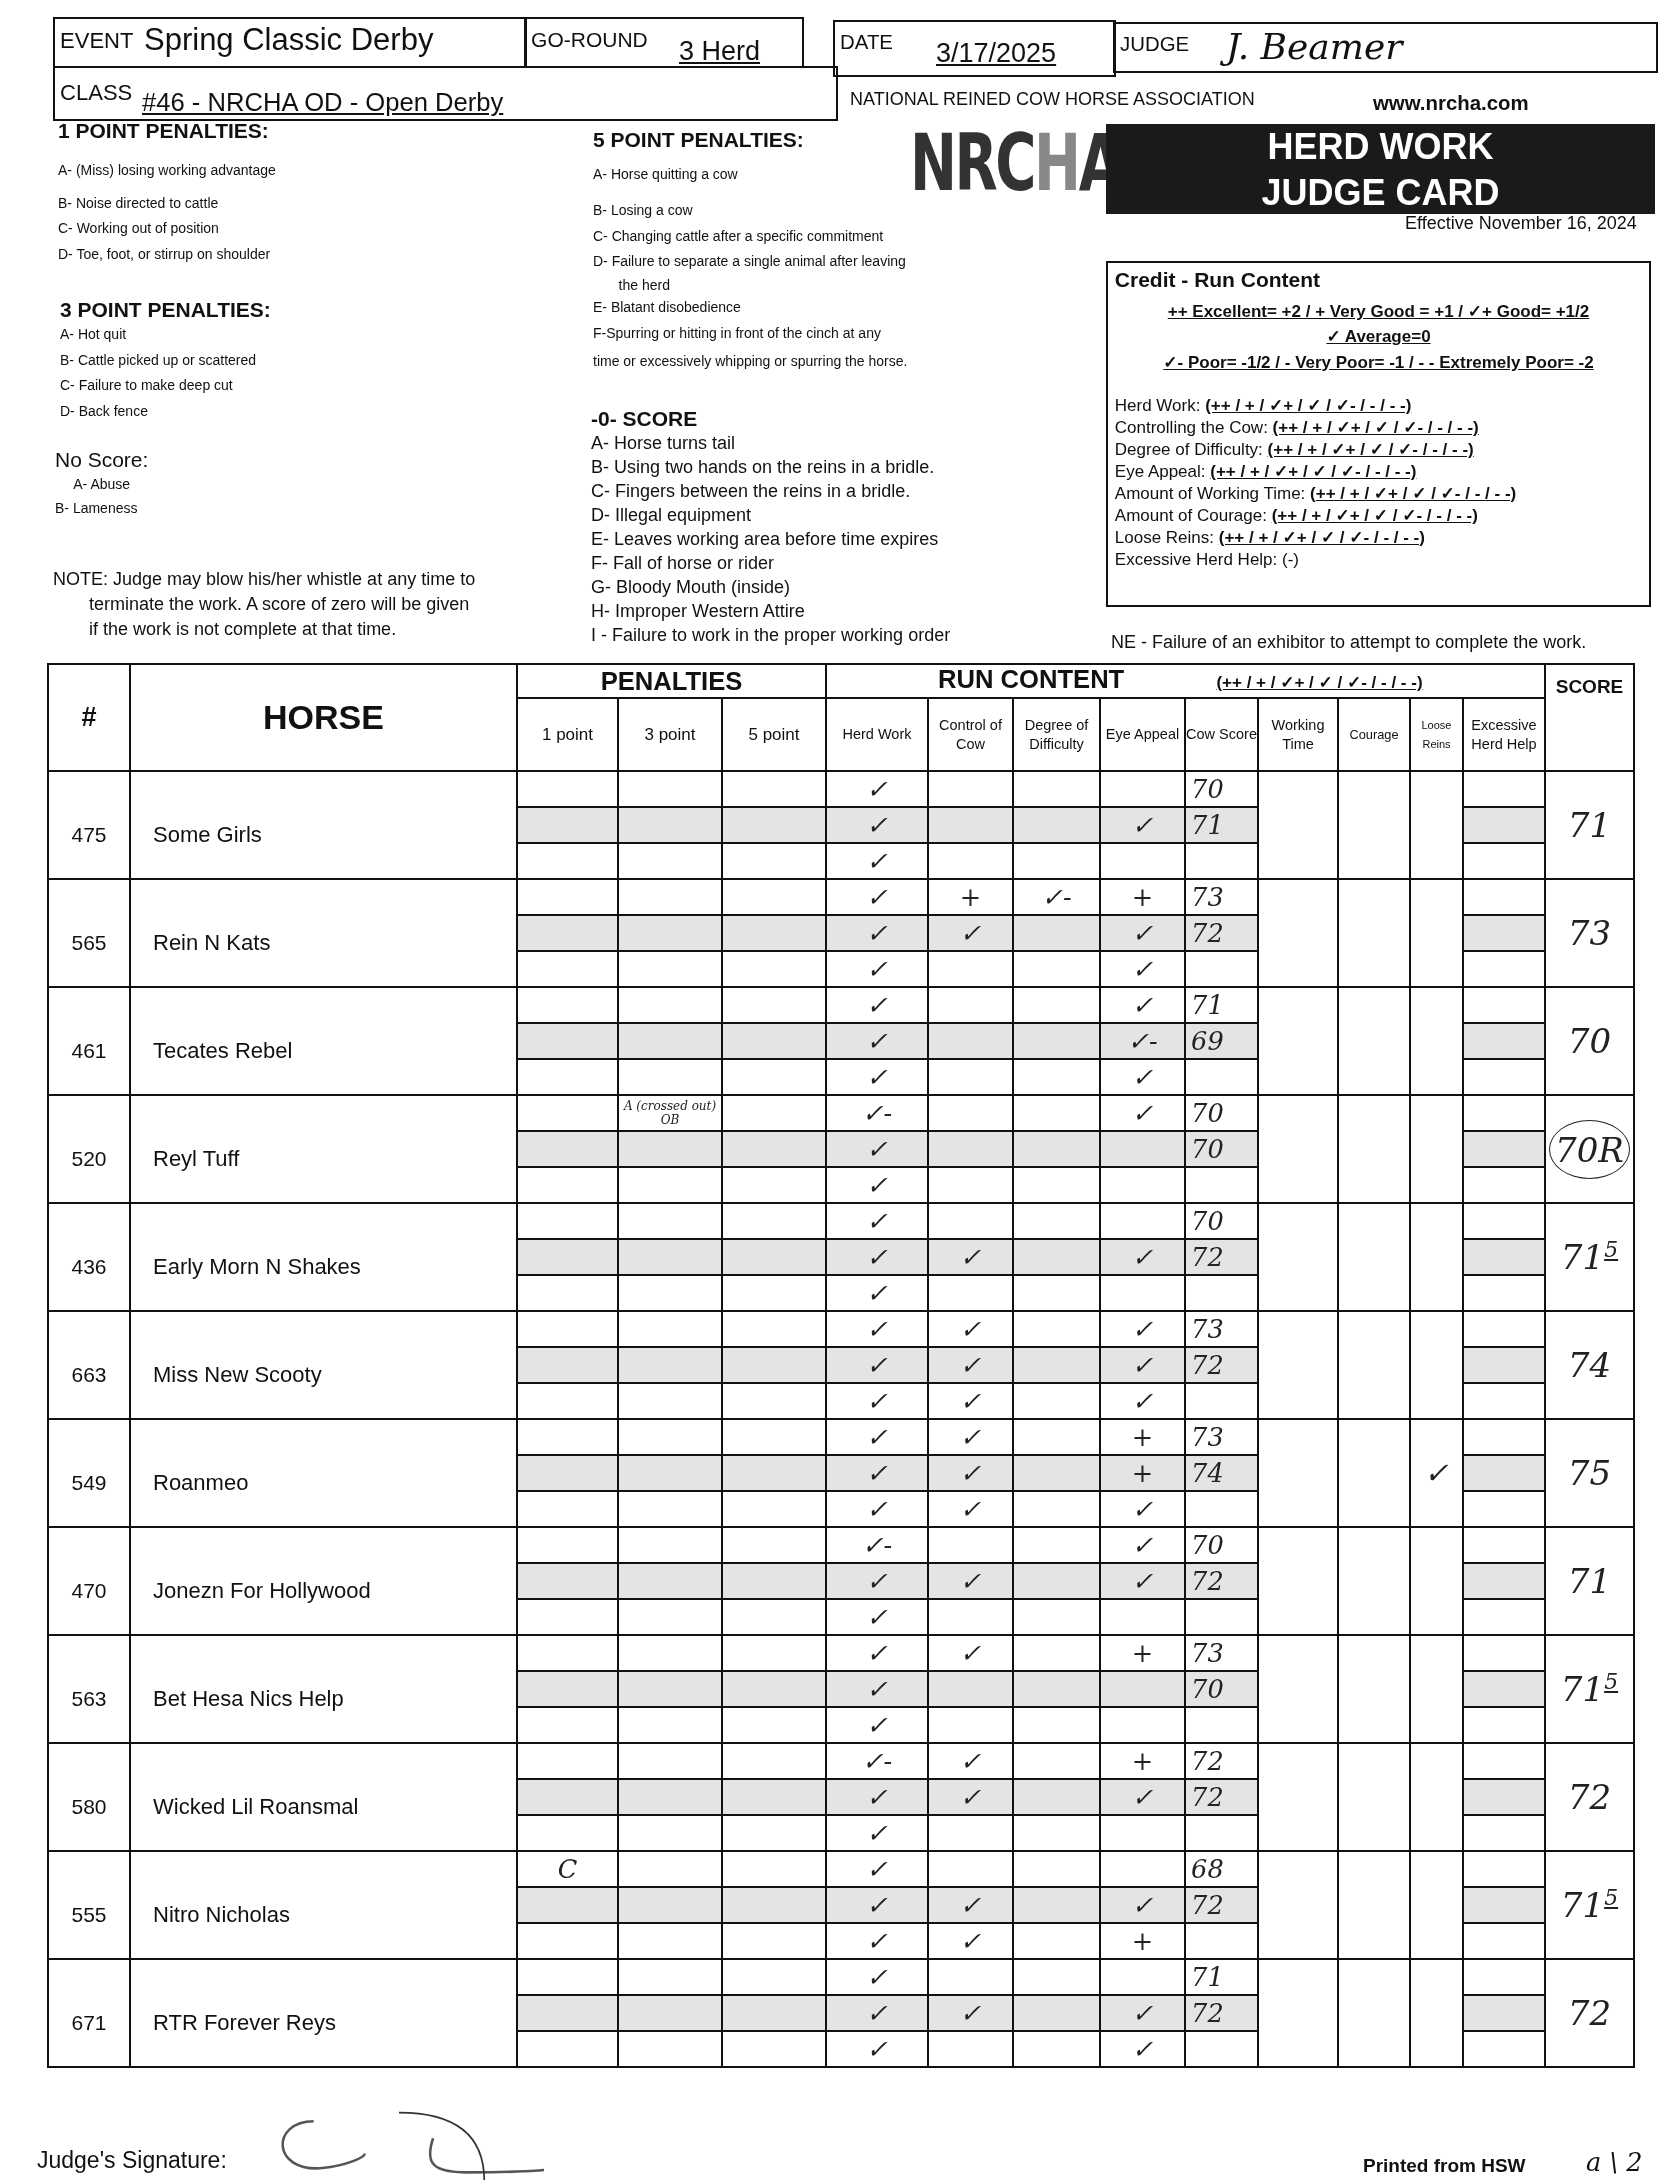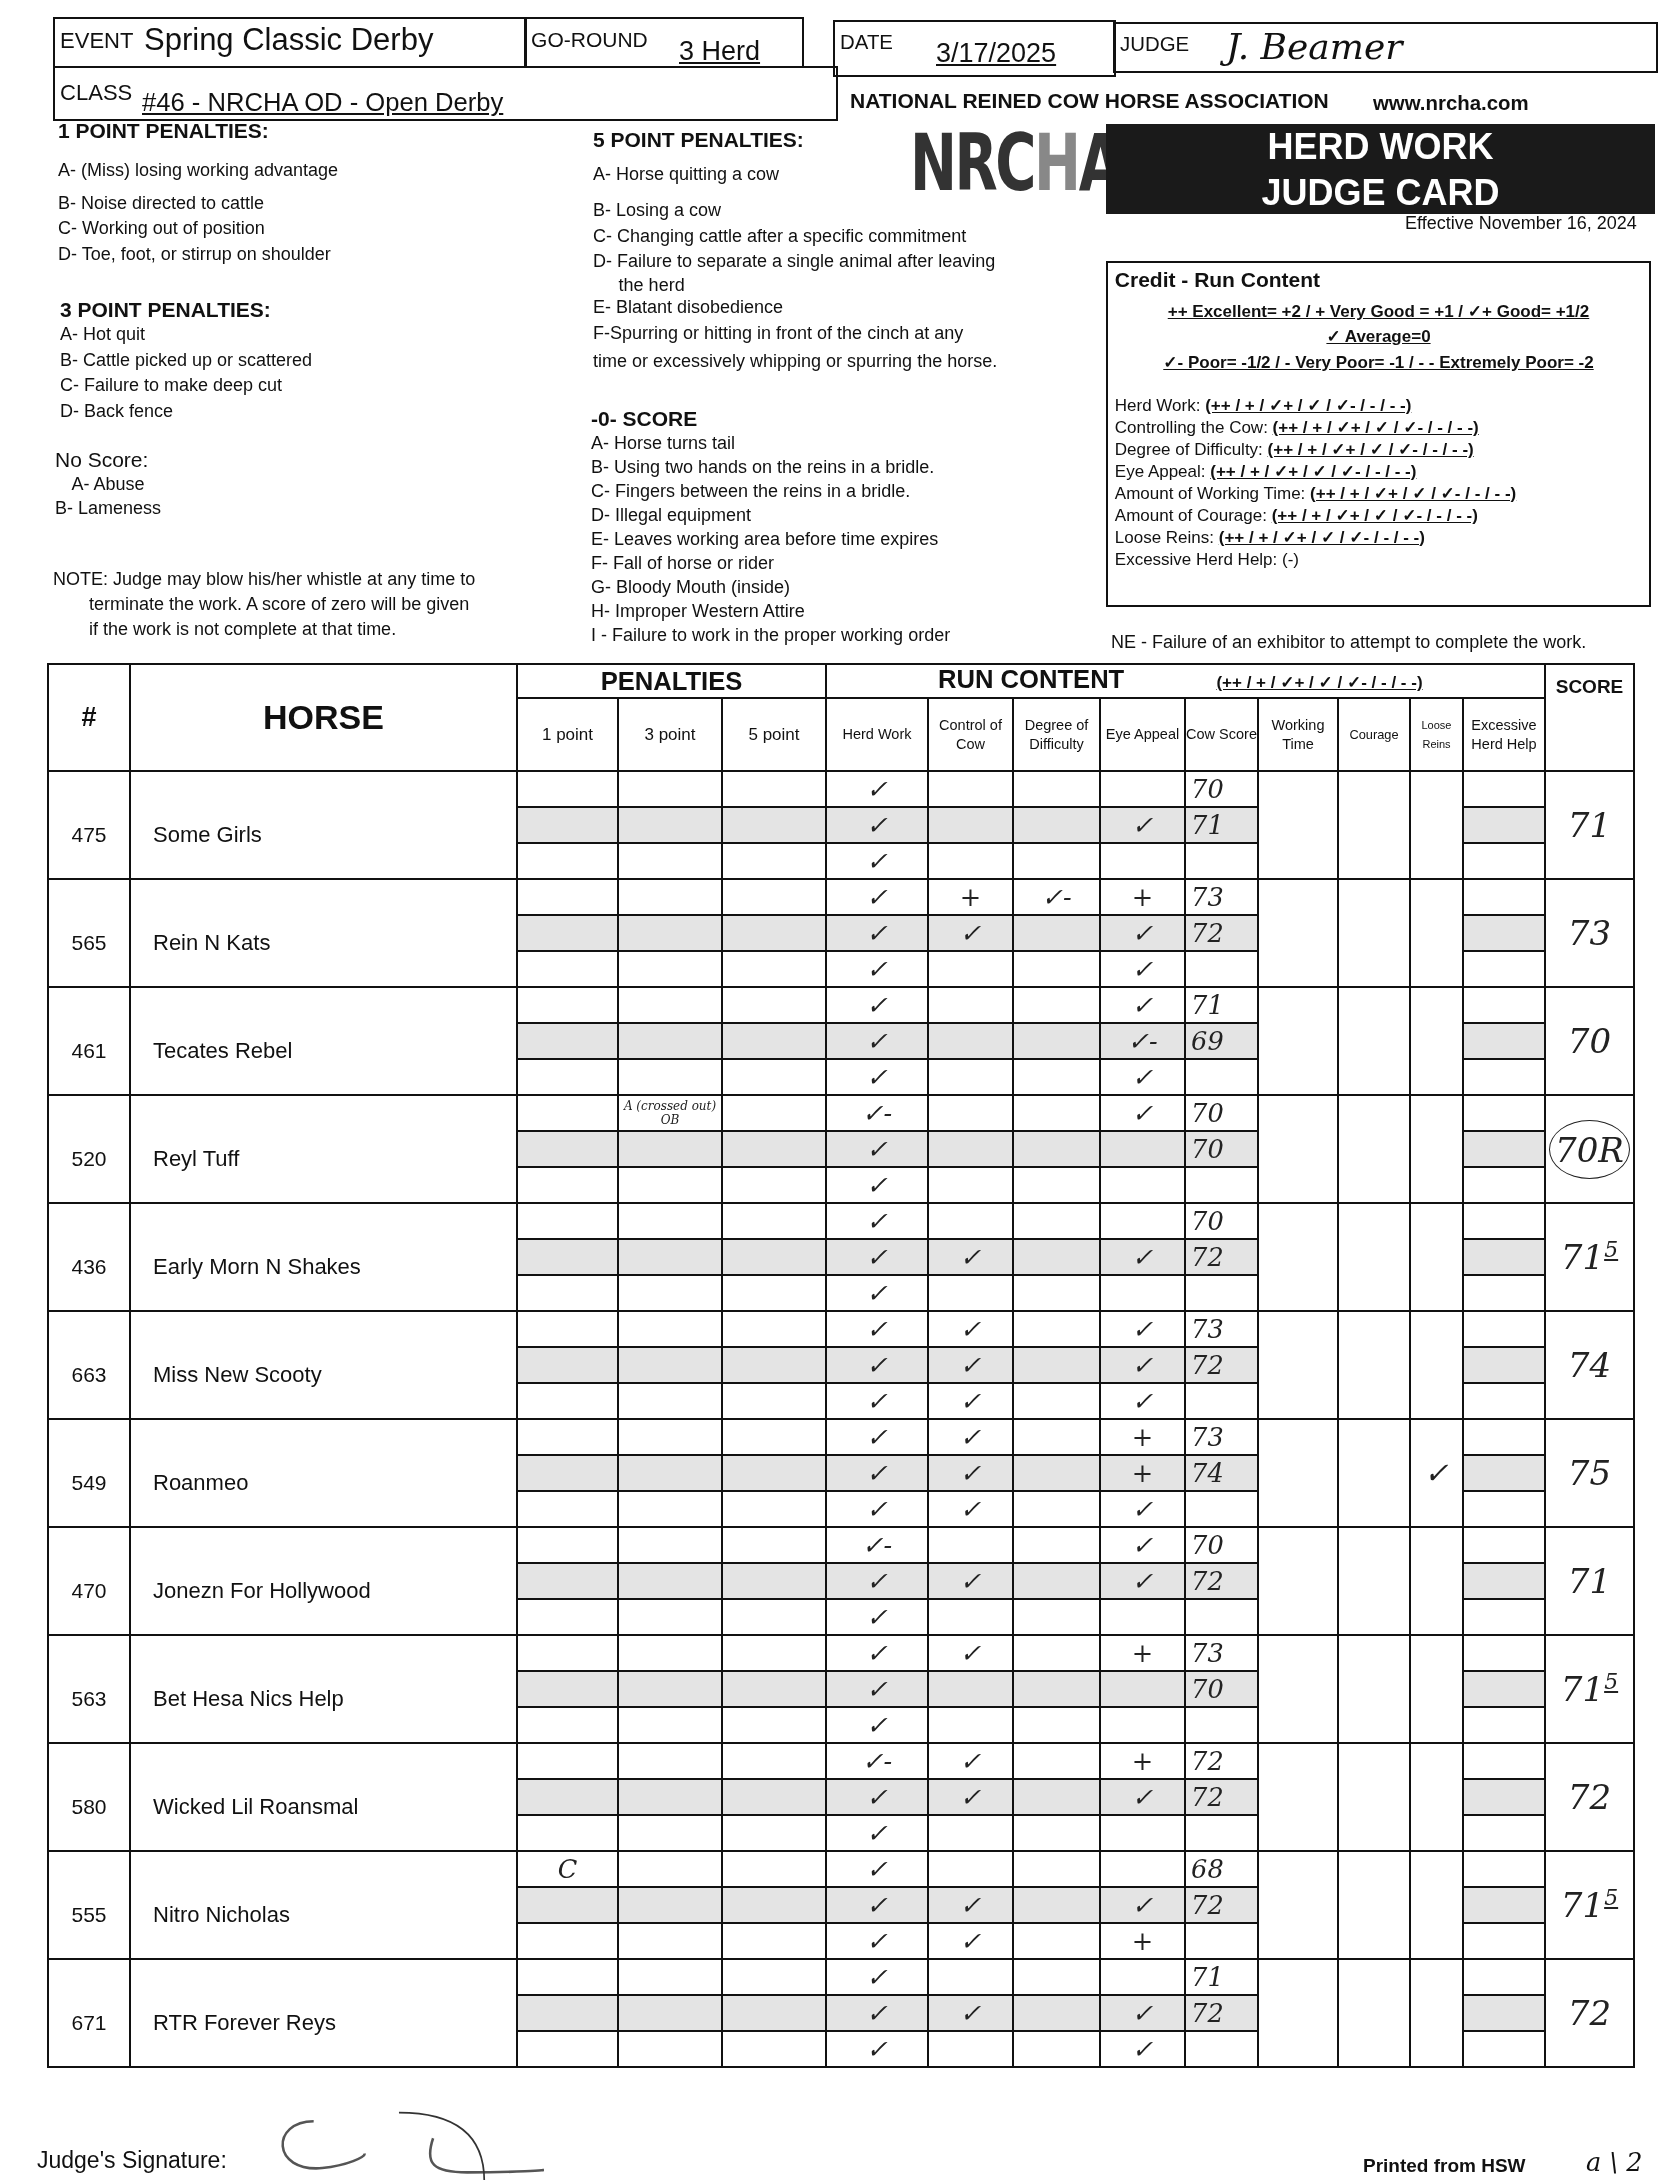--- a/index.html
+++ b/index.html
@@ -7,21 +7,21 @@
          font-family:"Liberation Sans", sans-serif; color:#111; }
   .abs { position:absolute; }
   
   .hbox { position:absolute; border:2.6px solid #111; box-sizing:border-box; }
   .hlabel { font-size:22px; position:absolute; top:8.5px; left:5.1px; }
   .hval { font-size:31px; position:absolute; }
   .hand { font-family:"DejaVu Serif", serif; font-style:italic; }
   .uline { text-decoration:underline; }
   
   .sec-title { font-weight:bold; font-size:21px; }
-  .item { font-size:18px; line-height:25.6px; }
+  .item { font-size:14px; line-height:25.6px; }
   .item2 { font-size:18px; line-height:24px; }
   .logo { font-family:"DejaVu Sans", sans-serif; font-weight:bold; font-size:78px;
           color:#333; letter-spacing:-3.4px; transform:scaleX(0.72); transform-origin:left top; }
   .logo .g { color:#888; }
   .banner { background:#1a1a1a; color:#fff; text-align:center; font-weight:bold; font-size:36px; line-height:46px; }
   .credit-box { border:2.6px solid #111; box-sizing:border-box; padding:5.1px 6.8px; }
   .credit-title { font-weight:bold; font-size:21px; }
   .legend-line { font-weight:bold; font-size:17px; text-align:center; text-decoration:underline; line-height:25.6px; }
   .crit { font-size:17px; line-height:22px; white-space:nowrap; }
   .crit .sc { text-decoration:underline; font-weight:bold; }
@@ -59,21 +59,21 @@
   <span class="hval uline" style="left:101px;top:15.3px;font-size:27px;">3/17/2025</span>
 </div>
 <div class="hbox" style="left:1113px;top:22px;width:545px;height:51px;">
   <span class="hlabel" style="font-size:20.4px;">JUDGE</span>
   <span class="hval hand" style="left:111px;top:1.7px;font-size:36px;">J. Beamer</span>
 </div>
 <div class="hbox" style="left:53px;top:66px;width:785px;height:55px;">
   <span class="hlabel" style="top:12px;">CLASS</span>
   <span class="hval uline" style="left:87px;top:20.4px;font-size:25.6px;">#46 - NRCHA OD - Open Derby</span>
 </div>
-<div class="abs" style="left:850px;top:89px;font-weight:bold;font-size:21px;">NATIONAL REINED COW HORSE ASSOCIATION</div>
+<div class="abs" style="left:850px;top:89px;font-weight:normal;font-size:18px;">NATIONAL REINED COW HORSE ASSOCIATION</div>
 <div class="abs" style="left:1373px;top:92px;font-weight:bold;font-size:20.4px;">www.nrcha.com</div>
 
 <div class="abs" style="left:58px;top:119px;">
   <div class="sec-title">1 POINT PENALTIES:</div>
   <div style="margin-top:15.3px;">
     <div class="item">A- (Miss) losing working advantage</div>
     <div class="item" style="margin-top:6.8px;">B- Noise directed to cattle</div>
     <div class="item">C- Working out of position</div>
     <div class="item">D- Toe, foot, or stirrup on shoulder</div>
   </div>

